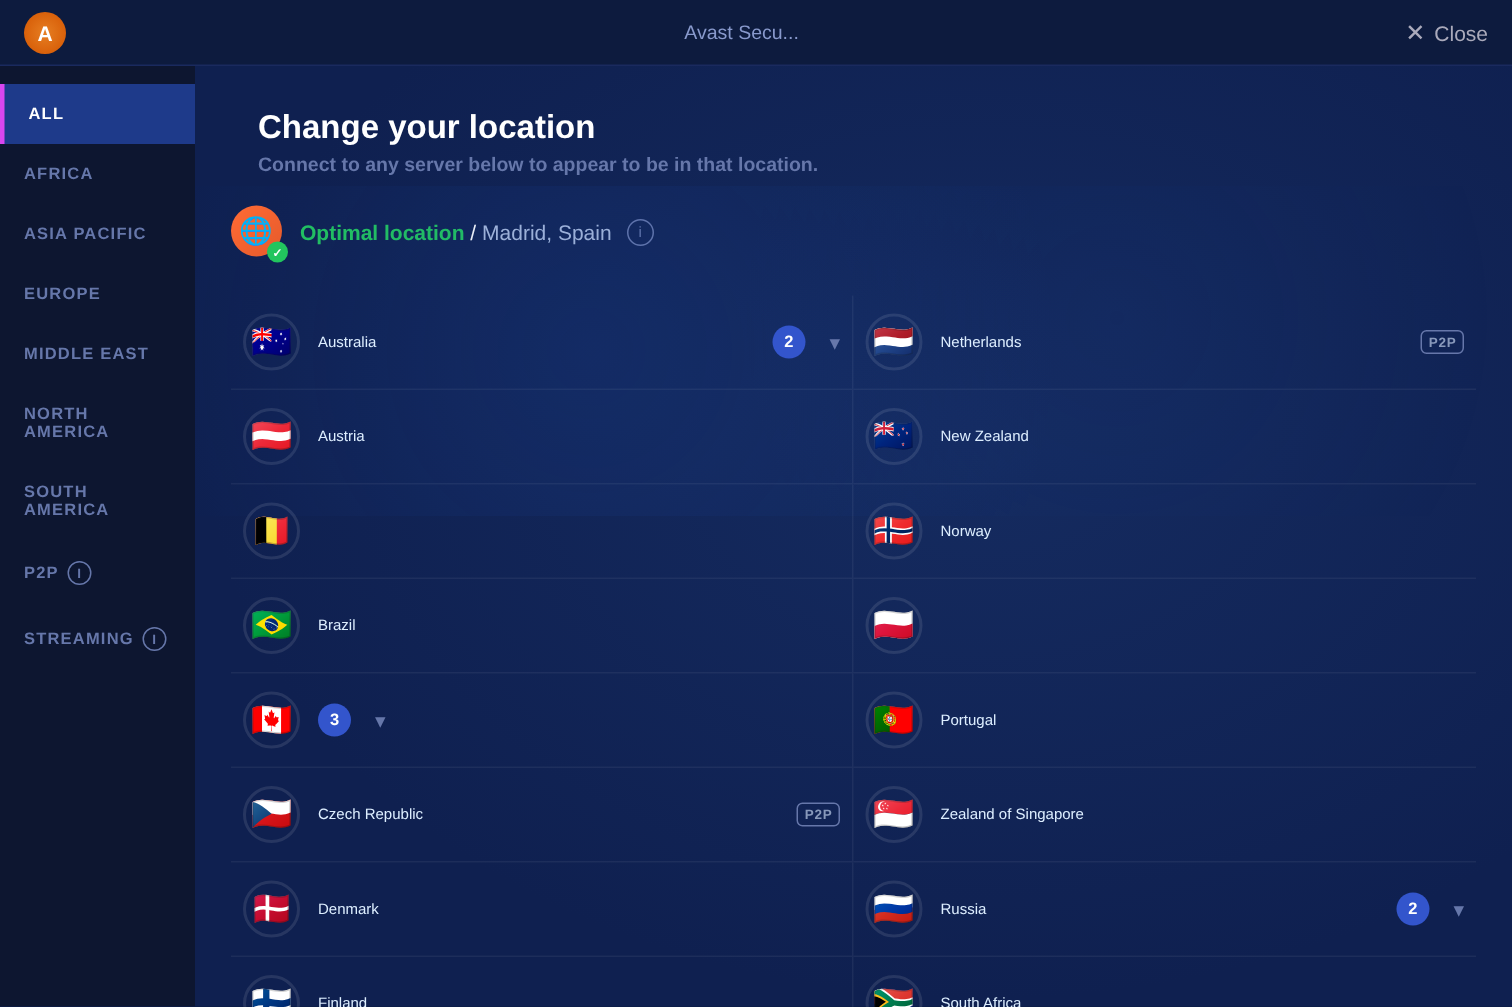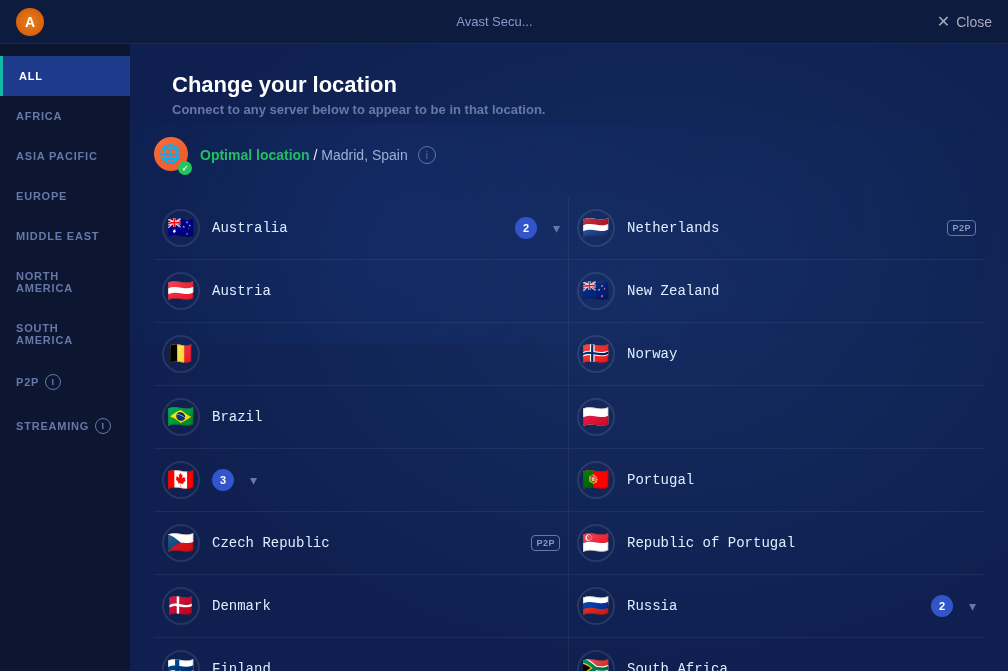--- a/index.html
+++ b/index.html
@@ -71,21 +71,21 @@
       font-size: 11px;
       font-weight: 700;
       letter-spacing: 0.8px;
       color: #6677aa;
       cursor: pointer;
       text-transform: uppercase;
     }
     .sidebar-item.active {
       background: #1e3a8a;
       color: #fff;
-      border-left: 3px solid #14b8a6;
+      border-left: 3px solid #d946ef;
     }
     .sidebar-item-with-info {
       display: flex;
       align-items: center;
       gap: 6px;
     }
     .info-icon {
       width: 16px;
       height: 16px;
       border: 1px solid #6677aa;
@@ -220,25 +220,24 @@
       border-radius: 50%;
       display: flex;
       align-items: center;
       justify-content: center;
       font-size: 22px;
       flex-shrink: 0;
       overflow: hidden;
       border: 2px solid rgba(255,255,255,0.1);
     }
     .country-name {
-      font-size: 14px;
+      font-size: 10px;
       color: #ddeeff;
       font-weight: 500;
       flex: 1;
-      font-family: Liberation Mono, monospace;
     }
     .country-badge {
       background: #3355cc;
       color: #fff;
       font-size: 11px;
       font-weight: 700;
       width: 22px;
       height: 22px;
       border-radius: 50%;
       display: flex;
@@ -375,21 +374,21 @@
     </div>
         <div class="country-item left-col">
       <div class="country-flag">🇨🇿</div>
       <span class="country-name">Czech Republic</span>
 
       <div class="country-p2p-badge">P2P</div>
 
     </div>
         <div class="country-item">
       <div class="country-flag">🇸🇬</div>
-      <span class="country-name">Republic of Portugal</span>
+      <span class="country-name">Zealand of Singapore</span>
 
     </div>
         <div class="country-item left-col">
       <div class="country-flag">🇩🇰</div>
       <span class="country-name">Denmark</span>
 
     </div>
         <div class="country-item">
       <div class="country-flag">🇷🇺</div>
       <span class="country-name">Russia</span>

